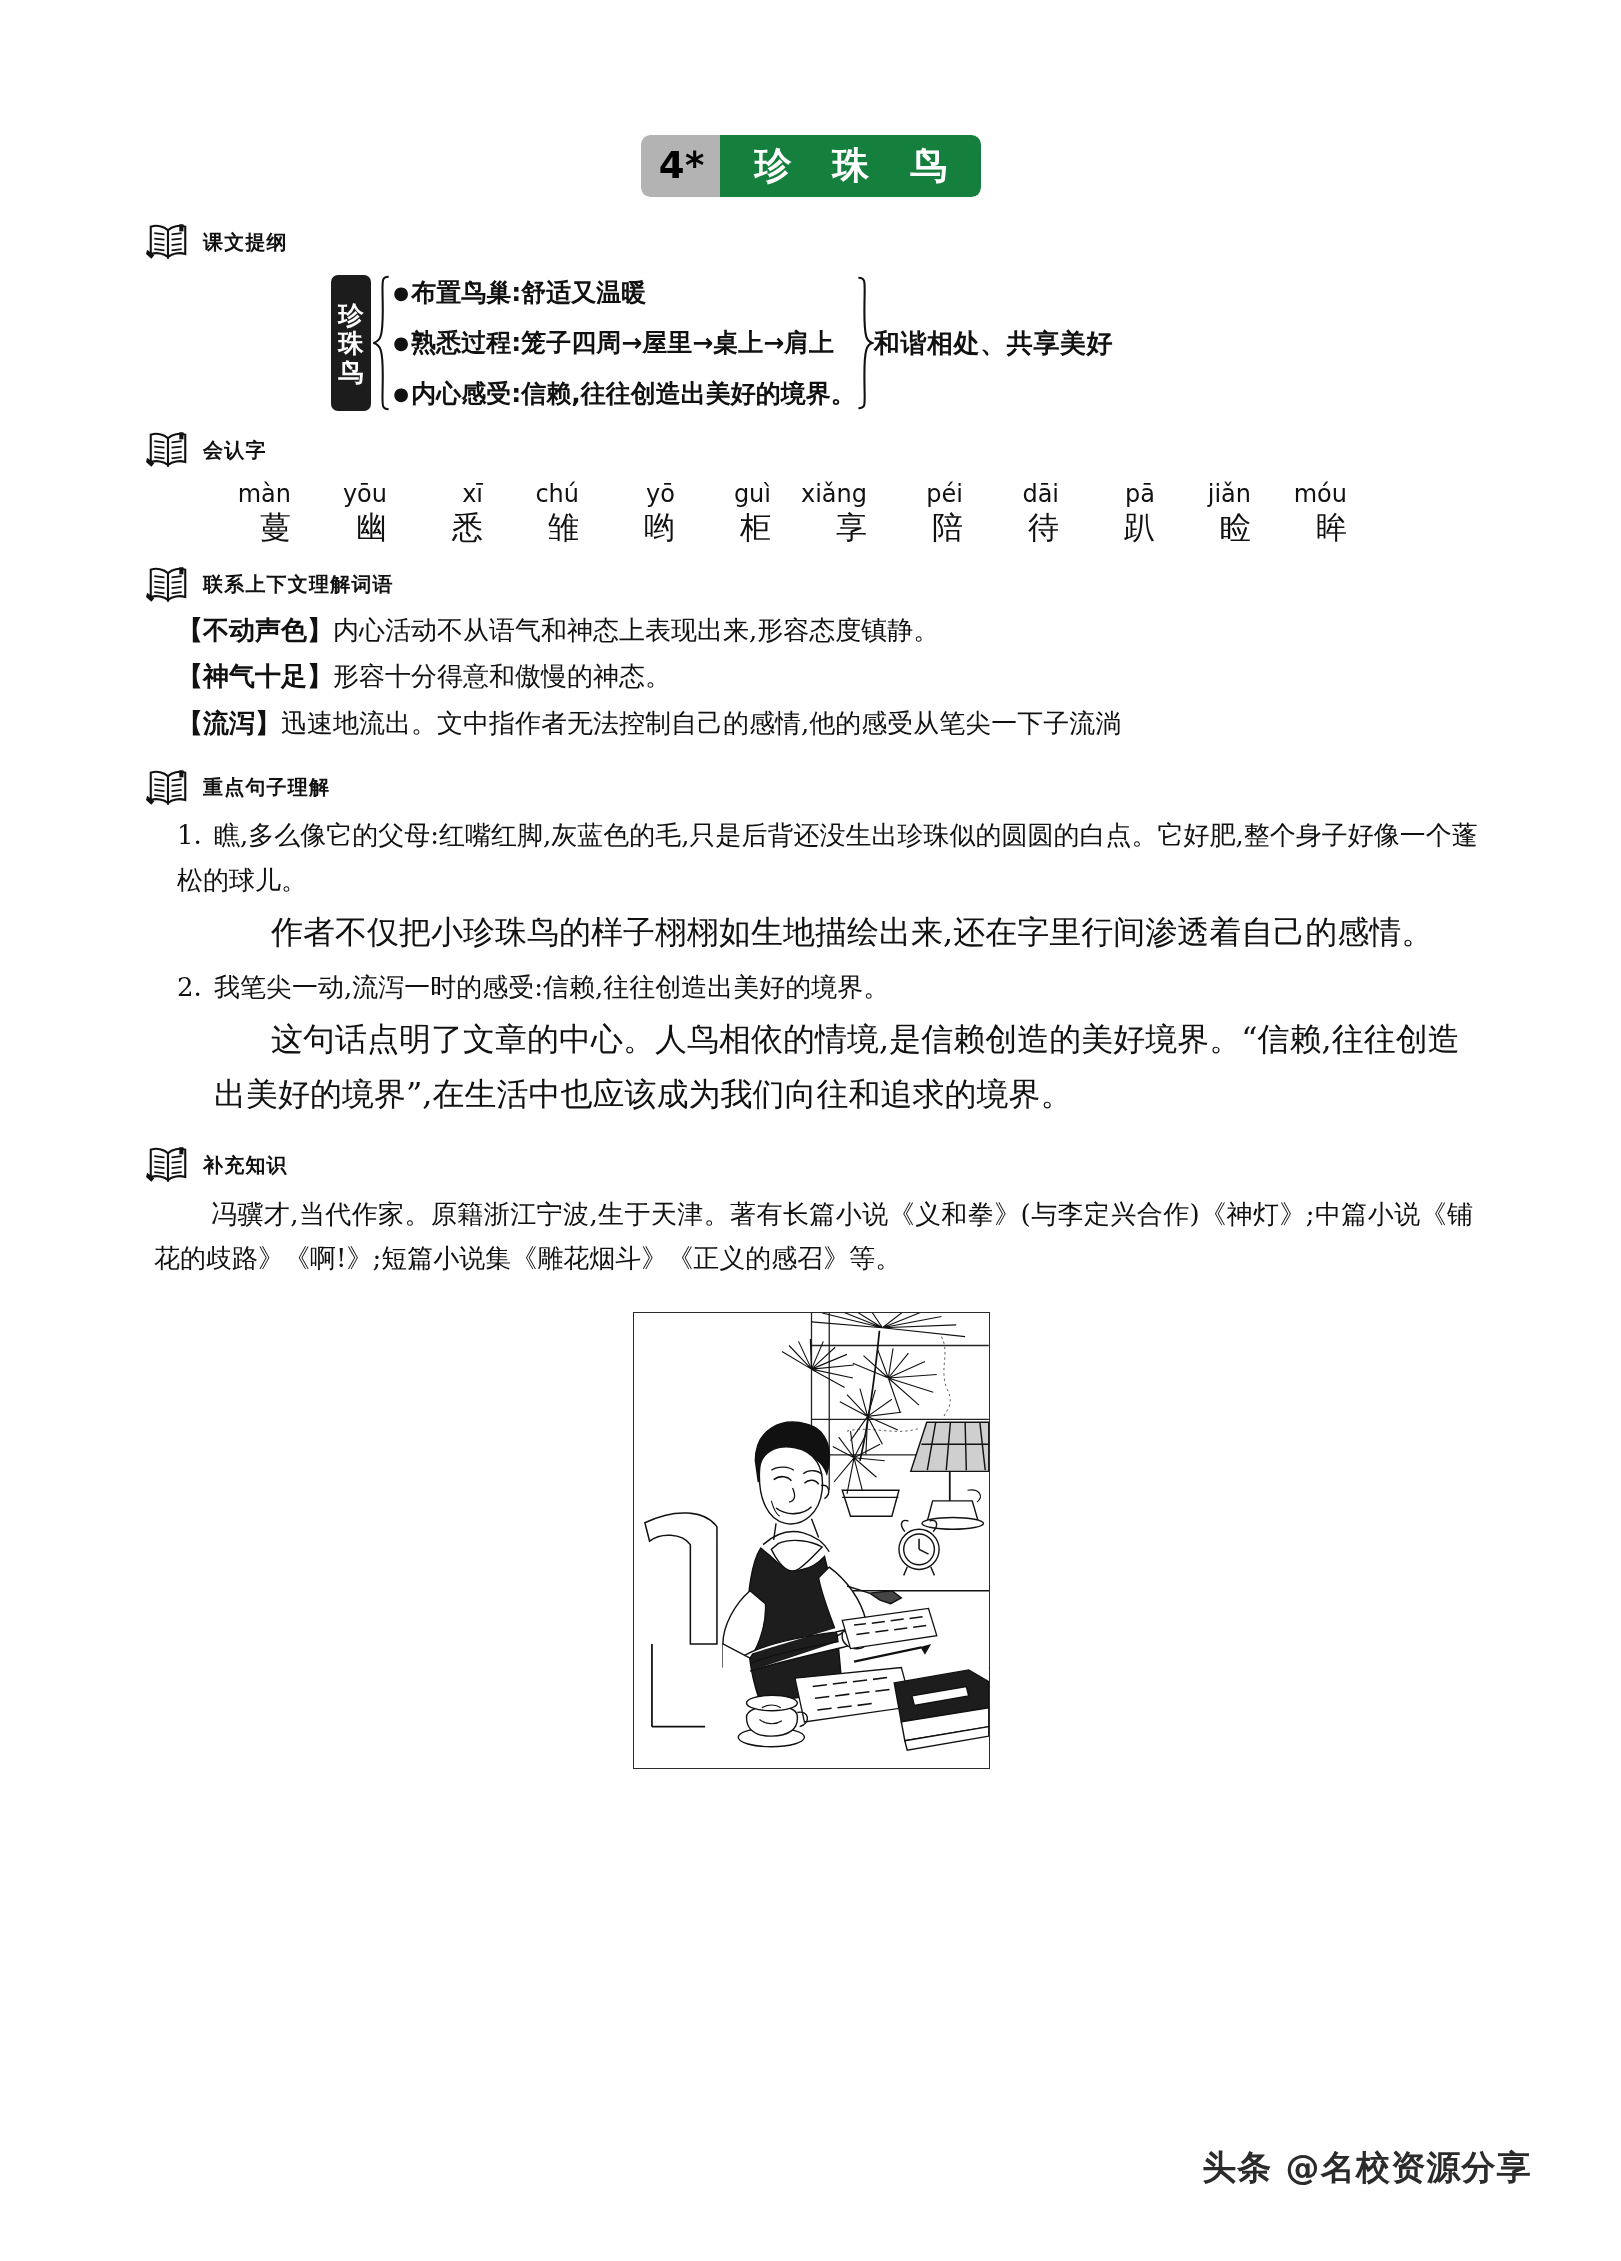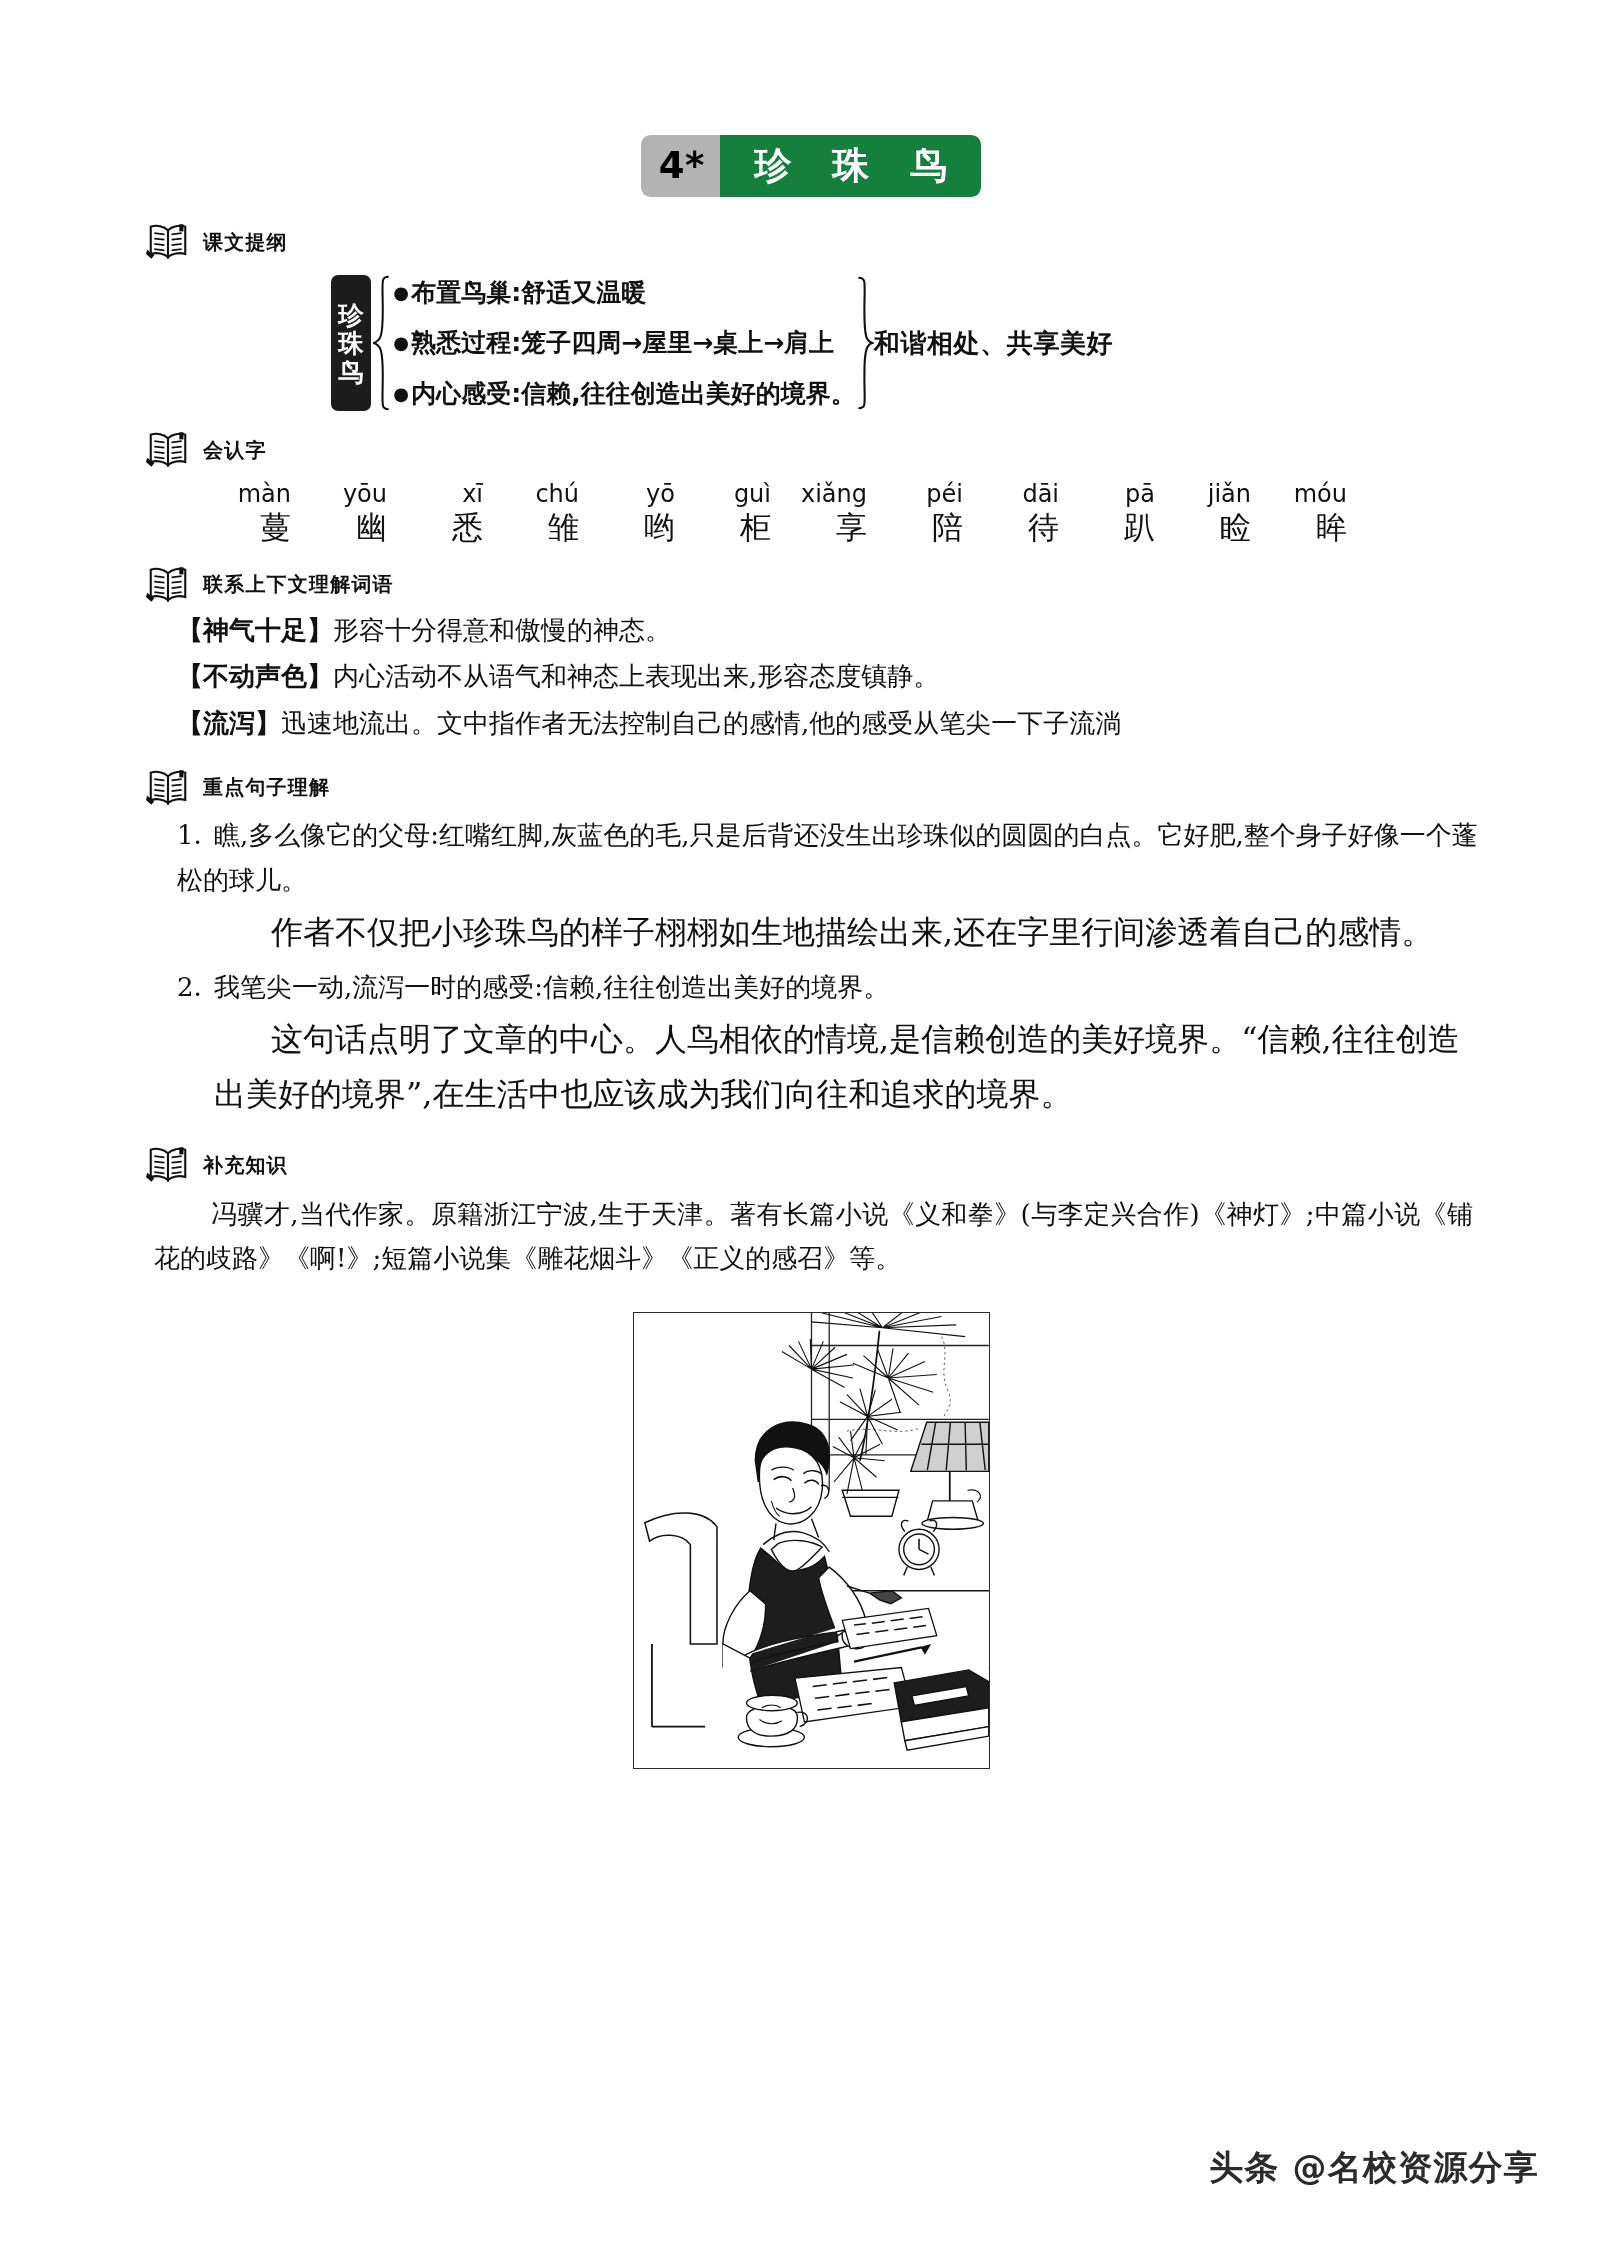--- a/index.html
+++ b/index.html
@@ -247,21 +247,21 @@
     height: 455px;
     border: 1.8px solid #2a2a2a;
     background: #ffffff;
     position: relative;
     overflow: hidden;
   }
 
   
   .watermark {
     position: absolute;
-    right: 83px;
+    right: 90px;
     bottom: 70px;
     font-family: "DejaVu Sans", sans-serif;
     font-size: 34px;
     font-weight: bold;
     color: #2b2b2b;
     letter-spacing: 1.2px;
     white-space: nowrap;
   }
 
   .gap-sm { height: 20px; }
@@ -424,24 +424,24 @@
         <line x1="43" y1="46" x2="60" y2="44" stroke="#111" stroke-width="3"></line>
         <rect x="56" y="2" width="7" height="12" fill="#111"></rect>
         <path d="M2 45 L14 54 L9 60 L0 52 Z" fill="#111"></path>
       </svg>
     </span>
     <span class="section-title">联系上下文理解词语</span>
   </div>
 
   <div class="vocab">
     <div class="vocab-item">
+      <span class="vocab-term">【不动声色】</span><span>内心活动不从语气和神态上表现出来,形容态度镇静。</span>
+    </div>
+    <div class="vocab-item">
       <span class="vocab-term">【神气十足】</span><span>形容十分得意和傲慢的神态。</span>
-    </div>
-    <div class="vocab-item">
-      <span class="vocab-term">【不动声色】</span><span>内心活动不从语气和神态上表现出来,形容态度镇静。</span>
     </div>
     <div class="vocab-item">
       <span class="vocab-term">【流泻】</span><span>迅速地流出。文中指作者无法控制自己的感情,他的感受从笔尖一下子流淌</span>
     </div>
   </div>
 
   <div class="gap-sm"></div>
 
   <div class="section-head">
     <span class="book-icon">

